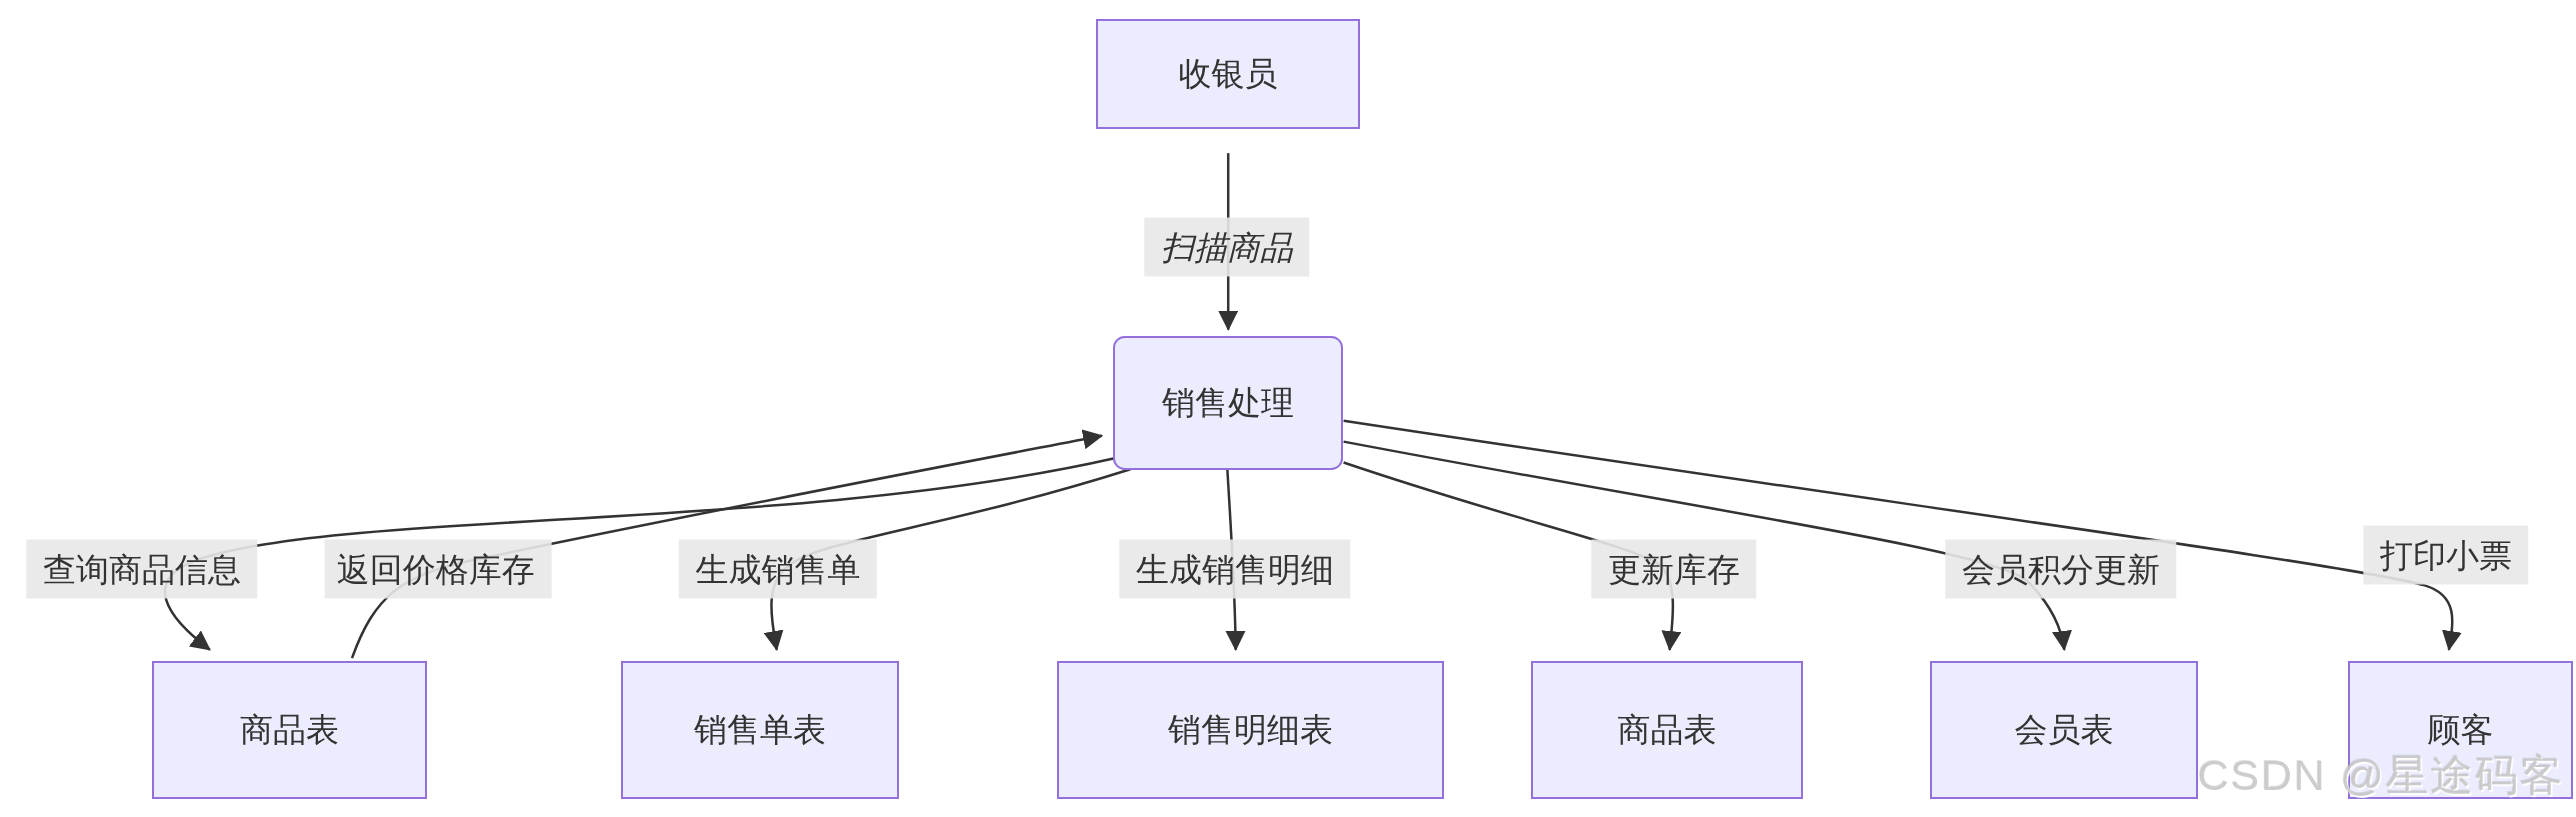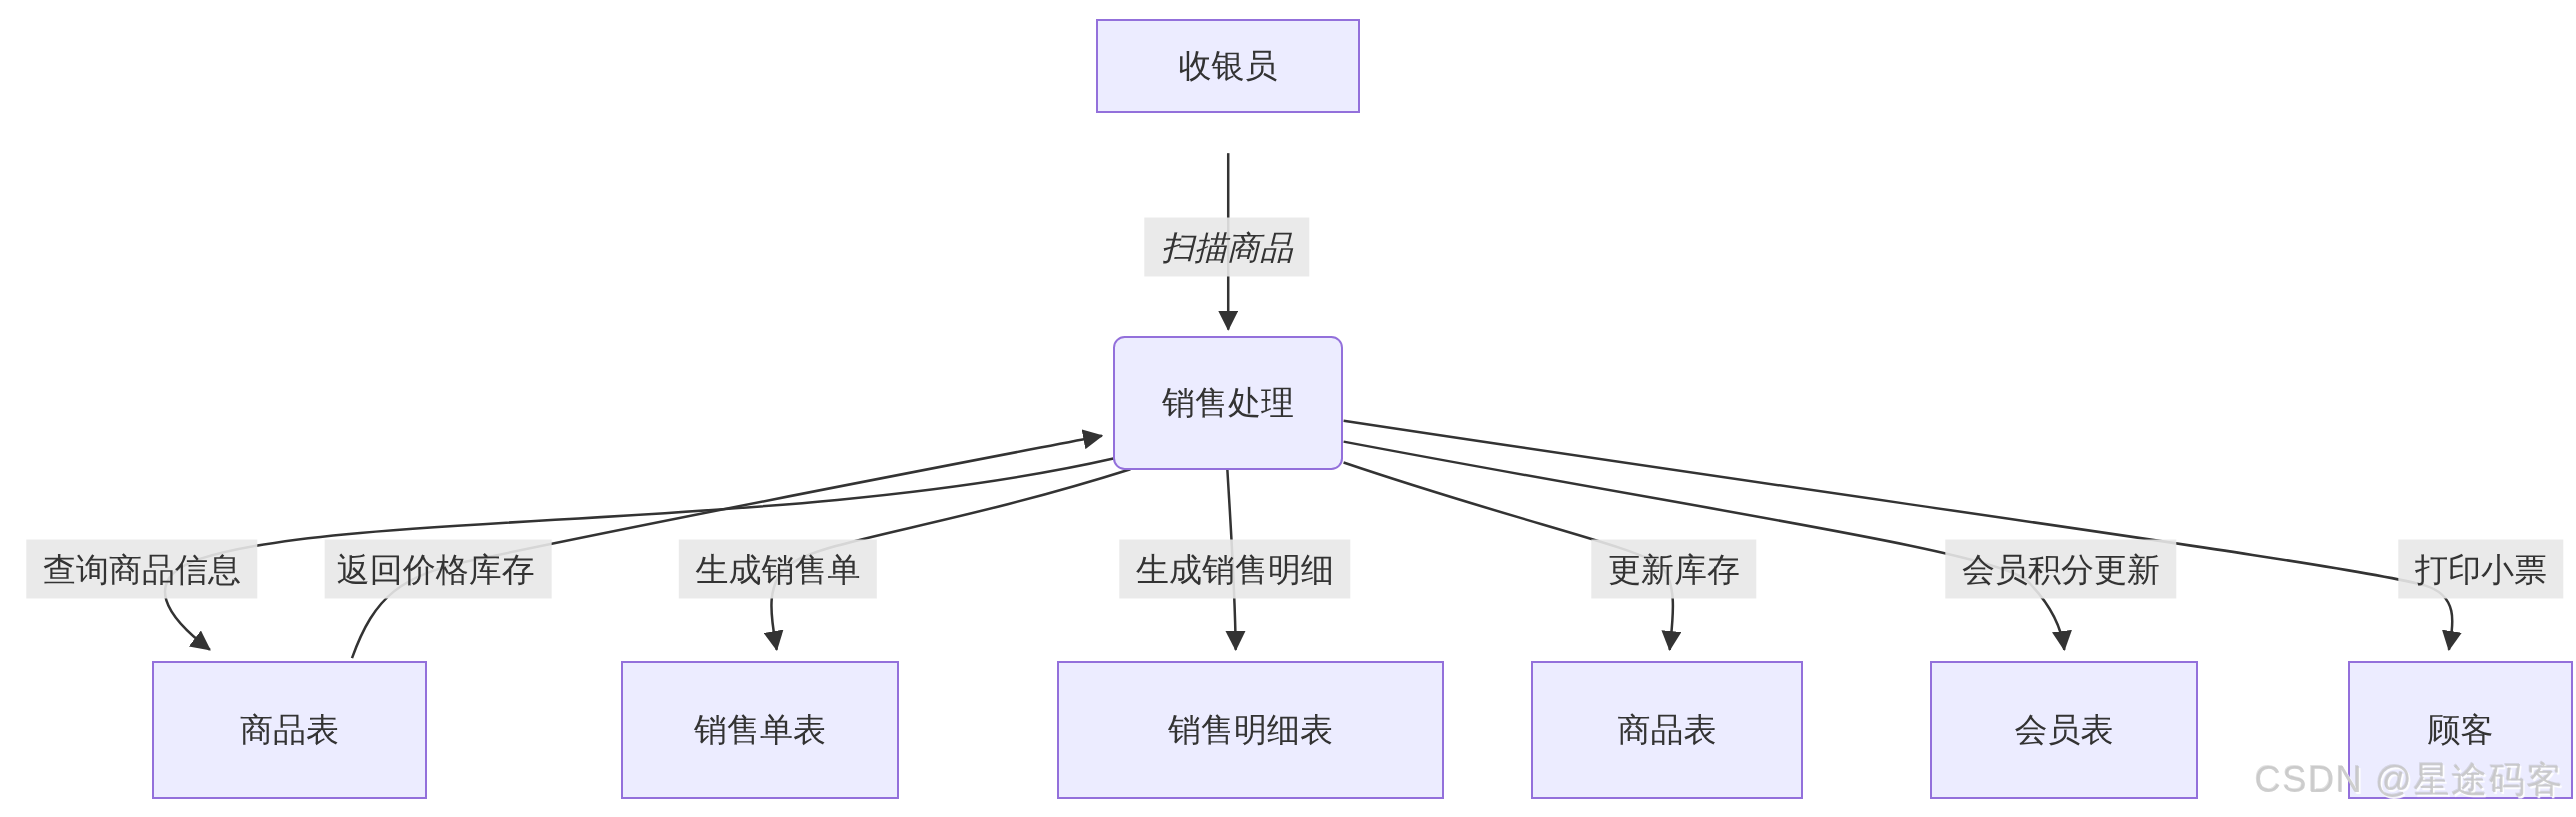--- a/index.html
+++ b/index.html
@@ -51,21 +51,21 @@
     font-size: 33px;
     line-height: 37px;
     padding: 11px 16.7px;
     white-space: nowrap;
     z-index: 3;
   }
   .watermark {
     position: absolute;
     right: 11.7px;
     bottom: 13.4px;
-    font-size: 36px;
+    font-size: 43px;
     letter-spacing: 1.7px;
     color: rgba(198,198,198,0.85);
     text-shadow: 1.7px 1.7px 0.8px rgba(255,255,255,0.95), -0.8px -0.8px 0 rgba(170,170,170,0.35);
     z-index: 5;
     white-space: nowrap;
   }
 </style>
 </head>
 <body>
 
@@ -80,21 +80,21 @@
     <path class="edge" d="M1469,183 L1469,394" marker-end="url(#arrow)"></path>
     <path class="edge" d="M1333,548 C950,635 420,610 240,668 C165,693 202,740 251,777" marker-end="url(#arrow)"></path>
     <path class="edge" d="M421,787 C448,712 480,688 565,670 C800,620 1105,562 1318,521" marker-end="url(#arrow)"></path>
     <path class="edge" d="M1352,561 C1140,628 990,645 948,673 C912,695 923,742 929,777" marker-end="url(#arrow)"></path>
     <path class="edge" d="M1468,562 C1472,630 1477,700 1478,777" marker-end="url(#arrow)"></path>
     <path class="edge" d="M1607,553 C1820,625 1952,652 1986,676 C2008,698 2000,745 1997,777" marker-end="url(#arrow)"></path>
     <path class="edge" d="M1607,528 C2050,612 2390,660 2425,695 C2455,725 2466,753 2469,777" marker-end="url(#arrow)"></path>
     <path class="edge" d="M1607,503 C2280,605 2810,675 2900,700 C2944,713 2933,752 2929,777" marker-end="url(#arrow)"></path>
   </svg>
 
-  <div class="node" style="left:1096px; top:19px; width:264px; height:94px;">
+  <div class="node" style="left:1096px; top:19px; width:264px; height:110px;">
     <span>收银员</span>
   </div>
 
   <div class="node rounded" style="left:1113px; top:336px; width:230px; height:134px;">
     <span>销售处理</span>
   </div>
 
   <div class="node" style="left:152px; top:661px; width:275px; height:138px;">
     <span>商品表</span>
   </div>
@@ -126,18 +126,18 @@
   <div class="edge-label" style="left:438px; top:569px;padding-left:12px;">返回价格库存</div>
 
   <div class="edge-label" style="left:778px; top:569px;">生成销售单</div>
 
   <div class="edge-label" style="left:1235px; top:569px;">生成销售明细</div>
 
   <div class="edge-label" style="left:1674px; top:569px;">更新库存</div>
 
   <div class="edge-label" style="left:2061px; top:569px;">会员积分更新</div>
 
-  <div class="edge-label" style="left:2446px; top:569px;margin-left:35px;">打印小票</div>
+  <div class="edge-label" style="left:2446px; top:555px;">打印小票</div>
 
   <div class="watermark">CSDN @星途码客</div>
 
 </div>
 
 
 </body></html>

